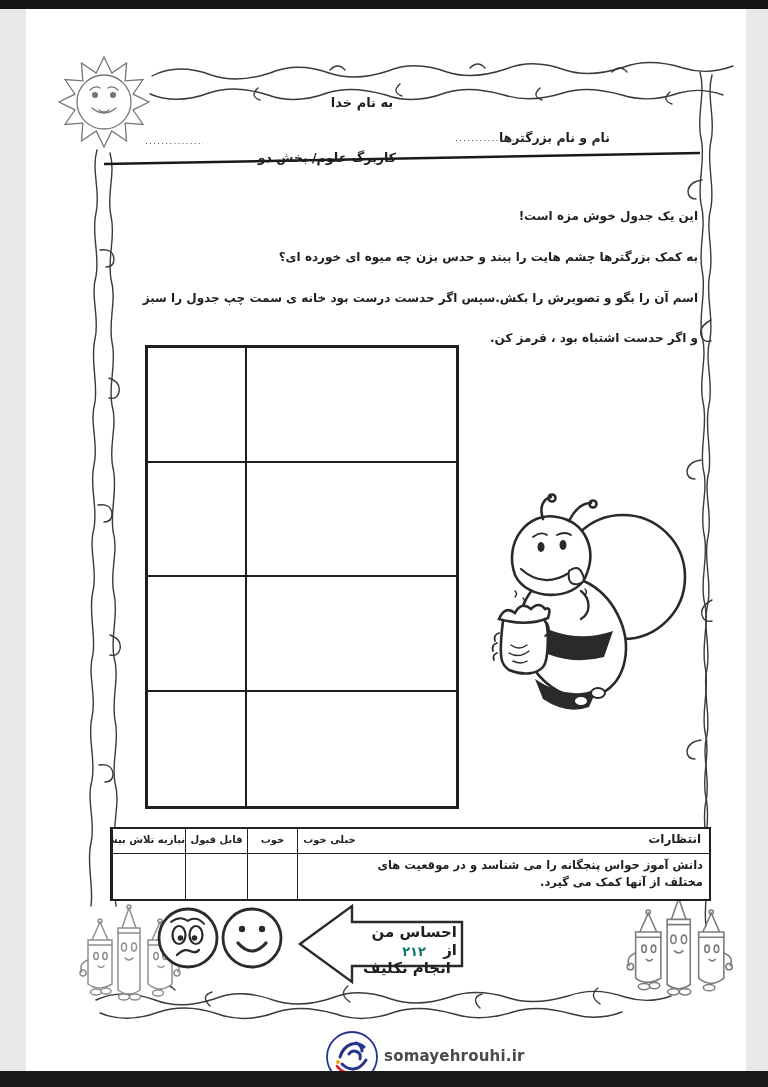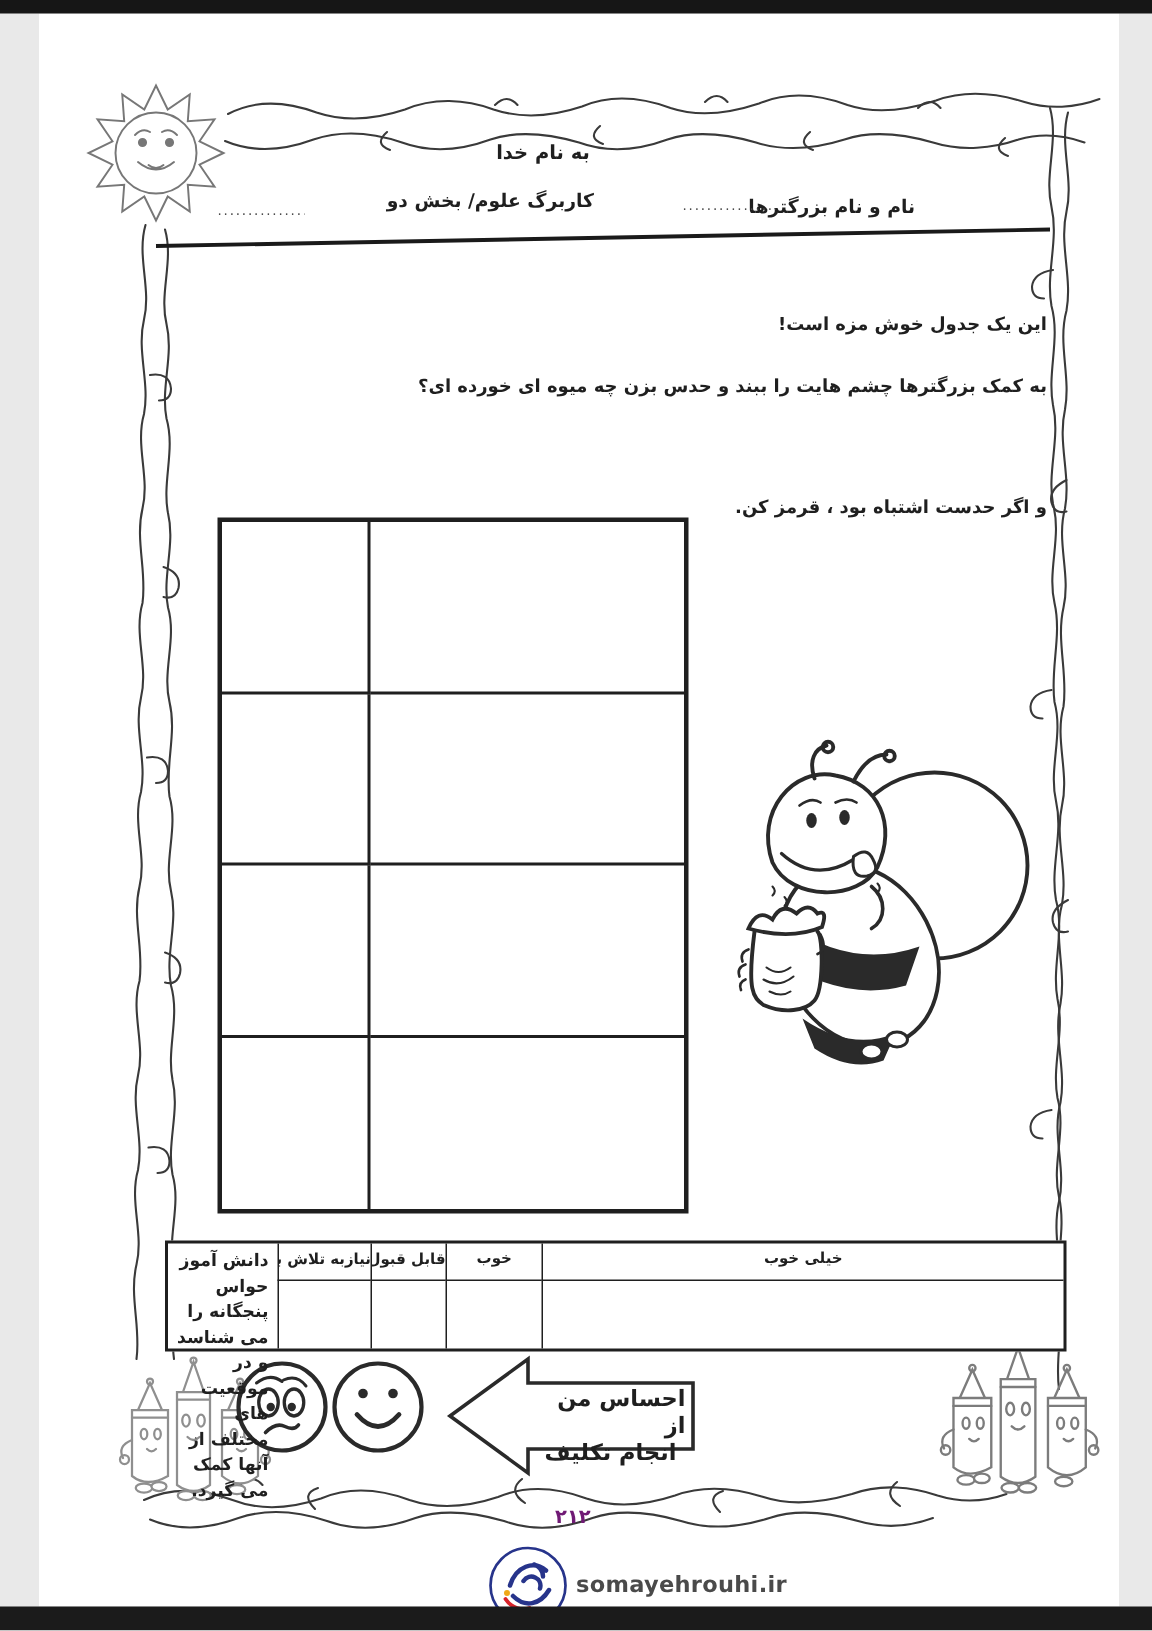--- a/index.html
+++ b/index.html
@@ -16,21 +16,21 @@
   .txt{position:absolute;color:var(--ink);z-index:10;}
   .rtl{direction:rtl;unicode-bidi:plaintext;}
   .b{font-weight:bold;}
   .nowrap{white-space:nowrap;}
   .dots{font-size:9px;letter-spacing:1.2px;color:#4a4a4a;}
 
   
   .bismillah{left:302px;top:95px;width:120px;text-align:center;font-size:13px;}
   .name-label{left:500px;top:130px;width:110px;text-align:right;font-size:12.5px;}
   .name-dots{left:455px;top:133px;width:62px;overflow:hidden;}
-  .ws-label{left:288px;top:126px;width:108px;text-align:center;font-size:12.5px;}
+  .ws-label{left:288px;top:150px;width:108px;text-align:center;font-size:12.5px;}
   .ws-dots{left:145px;top:136px;width:58px;overflow:hidden;}
 
   
   .instr{right:70px;text-align:right;font-size:12px;}
 
   
   .main-table{position:absolute;left:145px;top:345px;width:314px;height:464px;z-index:10;
               border:3px solid var(--ink);box-sizing:border-box;display:grid;
               grid-template-columns:99px 1fr;grid-template-rows:repeat(4,1fr);background:#fff;}
   .mt-cell{box-sizing:border-box;}
@@ -45,21 +45,21 @@
   .exp-cell.hd{border-bottom:1.5px solid var(--ink);font-weight:bold;}
   .exp-cell.vline{border-left:1.5px solid var(--ink);}
   .exp-title{font-size:12px;text-align:right;padding:3px 8px 0 0;}
   .exp-rate{font-size:10px;text-align:center;padding-top:5px;white-space:nowrap;overflow:hidden;}
   .exp-desc{font-size:11.5px;font-weight:bold;text-align:right;padding:3px 6px 0 4px;line-height:17px;}
 
   
   .arrow-text{left:357px;top:923px;width:100px;height:46px;display:flex;flex-direction:column;
               justify-content:space-around;align-items:center;font-size:15px;z-index:10;}
 
-  .page-num{left:370px;top:1004px;width:56px;text-align:left;font-size:13px;color:#701a75;}
+  .page-num{left:370px;top:944px;width:56px;text-align:right;font-size:13px;color:#0f766e;}
   .site-text{left:384px;top:1047px;font-size:15px;color:#4a4a4a;letter-spacing:0.2px;}
 </style>
 </head>
 <body>
 
 <div class="stage">
   <div class="page"></div>
 
   <svg class="decor" width="768" height="1087" viewBox="0 0 768 1087">
 
@@ -185,34 +185,36 @@
   </svg>
 
   <div class="txt rtl b bismillah">به نام خدا</div>
   <div class="txt rtl b name-label nowrap">نام و نام بزرگترها</div>
   <div class="txt dots name-dots nowrap">....................................</div>
   <div class="txt rtl b ws-label nowrap">کاربرگ علوم/ بخش دو</div>
   <div class="txt dots ws-dots nowrap">...............................</div>
 
   <div class="txt rtl b instr nowrap" style="top:209px">این یک جدول خوش مزه است!</div>
   <div class="txt rtl b instr nowrap" style="top:250px">به کمک بزرگترها چشم هایت را ببند و حدس بزن چه میوه ای خورده ای؟</div>
+  <div class="txt rtl b instr nowrap" style="top:291px">اسم آن را بگو و تصویرش را بکش.سپس اگر حدست درست بود خانه ی سمت چپ جدول را سبز</div>
   <div class="txt rtl b instr nowrap" style="top:331px">و اگر حدست اشتباه بود ، قرمز کن.</div>
 
   <div class="main-table">
     <div class="mt-cell"></div>
     <div class="mt-cell"></div>
     <div class="mt-cell"></div>
     <div class="mt-cell"></div>
     <div class="mt-cell"></div>
     <div class="mt-cell"></div>
     <div class="mt-cell"></div>
     <div class="mt-cell"></div>
   </div>
 
   <div class="exp-table">
+    <div class="exp-cell hd exp-title">انتظارات</div>
     <div class="exp-cell hd vline exp-rate">خیلی خوب</div>
     <div class="exp-cell hd vline exp-rate">خوب</div>
     <div class="exp-cell hd vline exp-rate">قابل قبول</div>
     <div class="exp-cell hd vline exp-rate">نیازبه تلاش بیشتر</div>
     <div class="exp-cell exp-desc">دانش آموز حواس پنجگانه را می شناسد و در موقعیت های مختلف از آنها کمک می گیرد.</div>
     <div class="exp-cell vline"></div>
     <div class="exp-cell vline"></div>
     <div class="exp-cell vline"></div>
     <div class="exp-cell vline"></div>
   </div>

